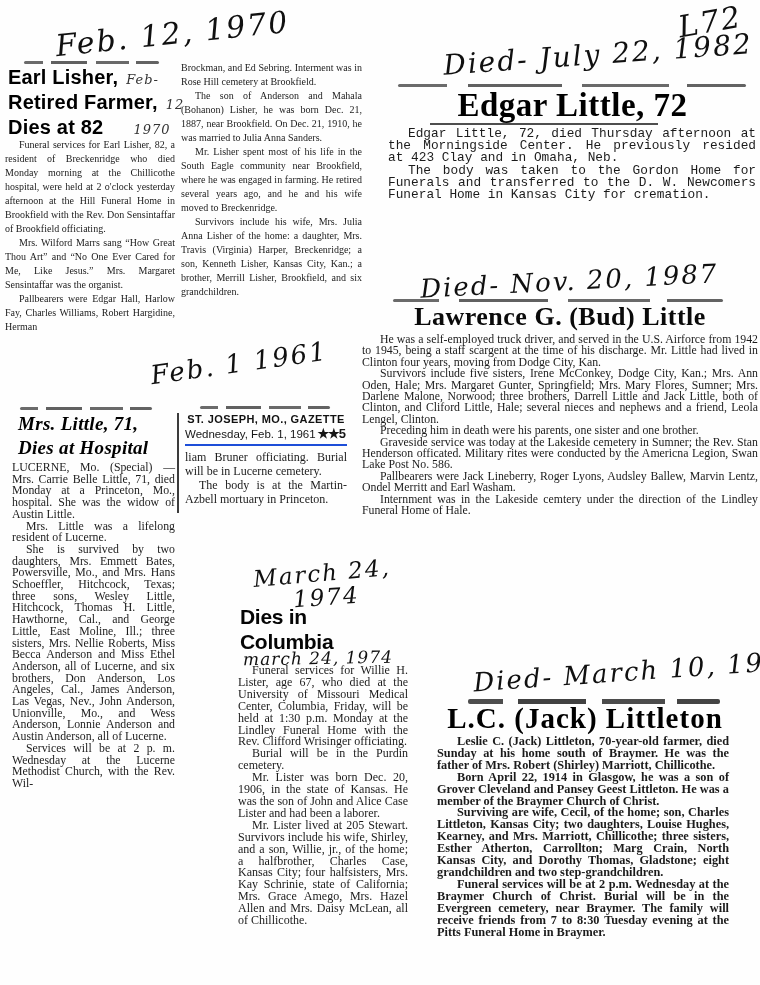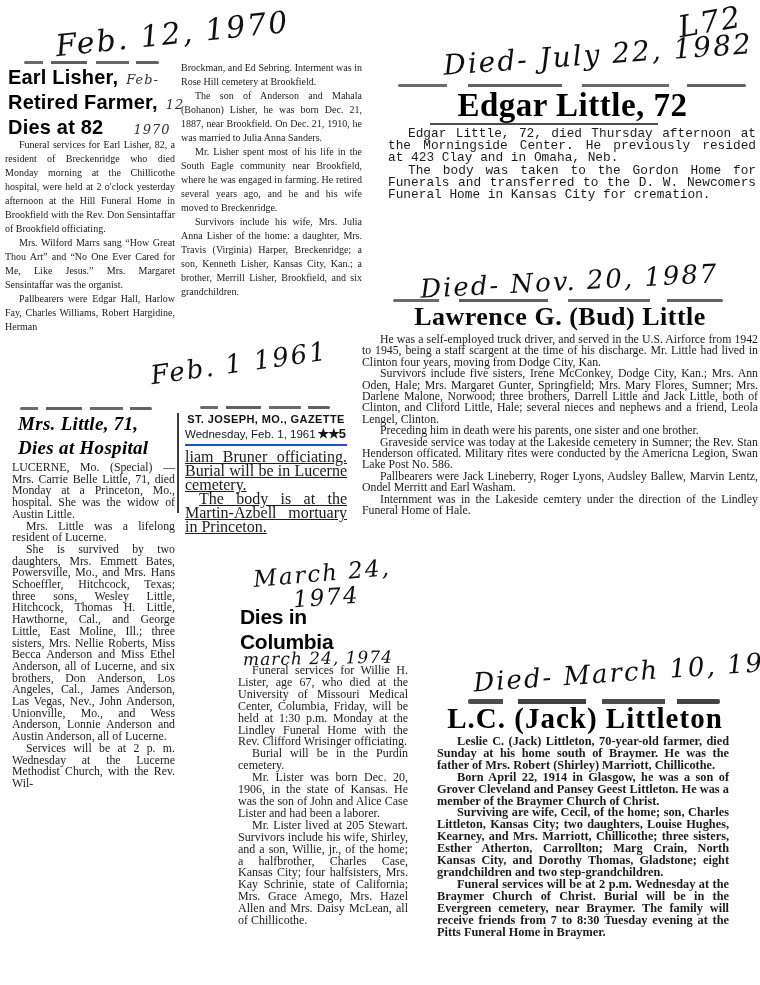--- a/index.html
+++ b/index.html
@@ -33,21 +33,21 @@
   }
   .news p.noindent { text-indent: 0; }
 
   
   .b-earl p     { font-size: 10px;   line-height: 14px; }
   .b-edgar p    { font-size: 12.8px; line-height: 12.2px; text-indent: 20px; }
   .b-lawrence p { font-size: 11.8px; line-height: 11.4px; text-indent: 18px; }
   .b-mrs p      { font-size: 11.8px; line-height: 11.7px; }
   .b-lister p   { font-size: 12px;   line-height: 11.9px; }
   .b-littleton p{ font-size: 12.3px; line-height: 11.9px; font-weight: bold; text-indent: 20px; }
-  .b-gazette p  { font-size: 16px; line-height: 14px; text-decoration: underline; }
+  .b-gazette p  { font-size: 12px; line-height: 14px; }
 
   
   .h-earl {
     font-family: "Liberation Sans", sans-serif;
     font-weight: 700; font-size: 20px; line-height: 23px;
     color: #000; letter-spacing: 0.2px;
   }
   .h-earl .scribble {
     font-family: "DejaVu Serif", serif; font-style: italic;
     font-weight: 400; font-size: 13px; color: #333; letter-spacing: 1px;

